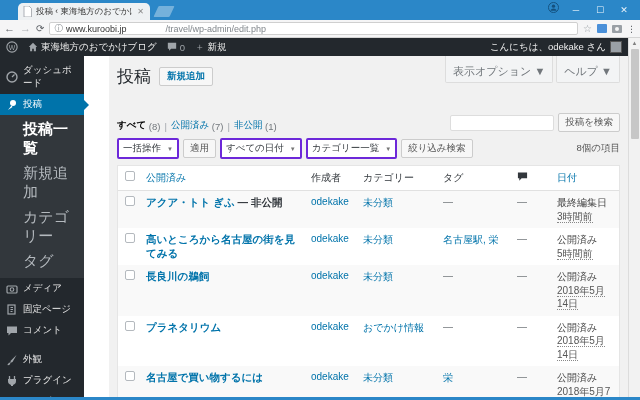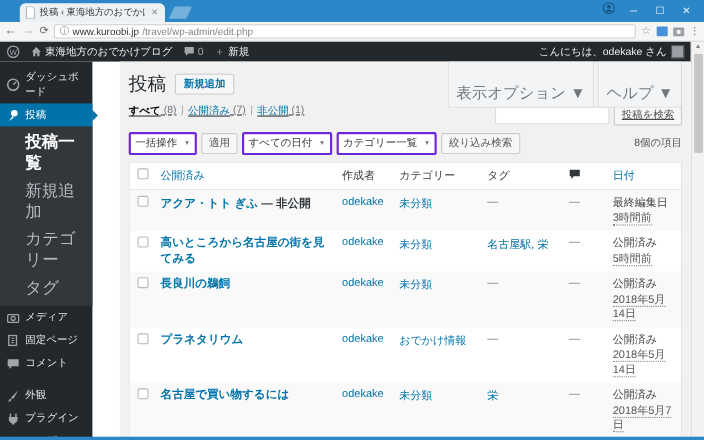--- a/index.html
+++ b/index.html
@@ -19,21 +19,21 @@
   .win-controls { position:absolute; right:4px; top:0; height:20px; display:flex; align-items:center; gap:0; }
   .win-btn { width:24px; text-align:center; color:#eaf3fa; font-size:9px; line-height:20px; }
   .profile-btn { width:22px; text-align:center; }
   .toolbar { height:18px; background:#f5f5f6; border-bottom:1px solid #d4d4d4;
              display:flex; align-items:center; padding:0 4px; gap:5px; }
   .nav-glyph { font-size:11px; line-height:1; }
   .back { color:#5f6368; } .fwd { color:#aeb1b5; } .reload { color:#5f6368; font-size:10px; }
   .omnibox { flex:1; height:13px; background:#fff; border:1px solid #cfcfcf; border-radius:2px;
              display:flex; align-items:center; gap:3px; padding:0 4px; font-size:9px; }
   .info-icon { color:#80868b; font-size:8.5px; }
-  .url-host { color:#333; } .url-path { color:#80868b; }
+  .url-host { color:#333; } .url-path { color:#80868b;margin-left:36px; }
   .bookmark-star { color:#9aa0a6; font-size:10px; }
   .ext-icon1 { width:10px; height:9px; background:#4a90d9; border-radius:1px; }
   .ext-icon2 { width:10px; height:8px; background:#9aa0a6; border-radius:1px; position:relative; }
   .ext-icon2::after { content:""; position:absolute; left:3px; top:2px; width:4px; height:4px;
                       border-radius:50%; background:#f5f5f6; }
   .menu-dots { color:#5f6368; font-size:9px; letter-spacing:0; }
 
   
   .viewport { display:flex; height:391px; }
   .page-col { flex:1; display:flex; flex-direction:column; min-width:0; }
@@ -64,27 +64,27 @@
   .menu-item.active::after { content:""; position:absolute; right:-5px; top:50%; margin-top:-5px;
         border-top:5px solid transparent; border-bottom:5px solid transparent; border-left:5px solid #0073aa; z-index:3; }
   .submenu { background:#32373c; padding:2px 0 4px; }
   .submenu-item { padding:3px 6px 3px 23px; color:#b4b9be; font-size:15px; }
   .submenu-item.current { color:#fff; font-weight:bold; }
   .menu-sep { height:8px; }
 
   
   .content { flex:1; background:#f1f1f1; position:relative; padding:0 8px; min-width:0; overflow:hidden; }
   .screen-tabs { position:absolute; top:0; right:8px; display:flex; gap:3px; }
-  .screen-tab { background:#f3f4f5; border:1px solid #ddd; border-top:none; padding:20px 7px 3px;
-                font-size:14px; color:#72777c; border-radius:0 0 2px 2px; }
+  .screen-tab { background:#f3f4f5; border:1px solid #ddd; border-top:none; padding:8px 7px 3px;
+                font-size:11px; color:#72777c; border-radius:0 0 2px 2px; }
   .title-row { margin-top:9px; display:flex; align-items:center; gap:8px; }
   .page-title { font-size:17px; font-weight:400; color:#23282d; }
   .add-new-btn { font-size:9.5px; color:#0073aa; background:#f7f7f7; border:1px solid #ccc;
                  border-radius:2px; padding:2px 7px; font-weight:600; }
-  .views-row { margin-top:7px; display:flex; align-items:flex-start; font-size:9.5px;text-decoration:underline; }
+  .views-row { margin-top:25px; display:flex; align-items:flex-end; font-size:9.5px; }
   .view-link { color:#0073aa; } .view-current { color:#000; font-weight:600; }
   .view-count { color:#72777c; }
   .view-sep { color:#a0a5aa; margin:0 4px; }
   .search-box { margin-left:auto; display:flex; gap:4px; align-items:center; }
   .search-input { width:104px; height:16px; border:1px solid #ddd; background:#fff; border-radius:2px; }
   .btn-secondary { font-size:9.5px; color:#555; background:#f7f7f7; border:1px solid #ccc;
                    border-radius:2px; padding:2px 6px; white-space:nowrap; }
   .tablenav { margin-top:6px; display:flex; align-items:center; gap:4px; }
   .wp-select { background:#fff; border:2px solid #6d28d9; border-radius:2px; font-size:9.5px; color:#32373c;
                padding:2px 4px; display:flex; align-items:center; gap:6px; white-space:nowrap; }

